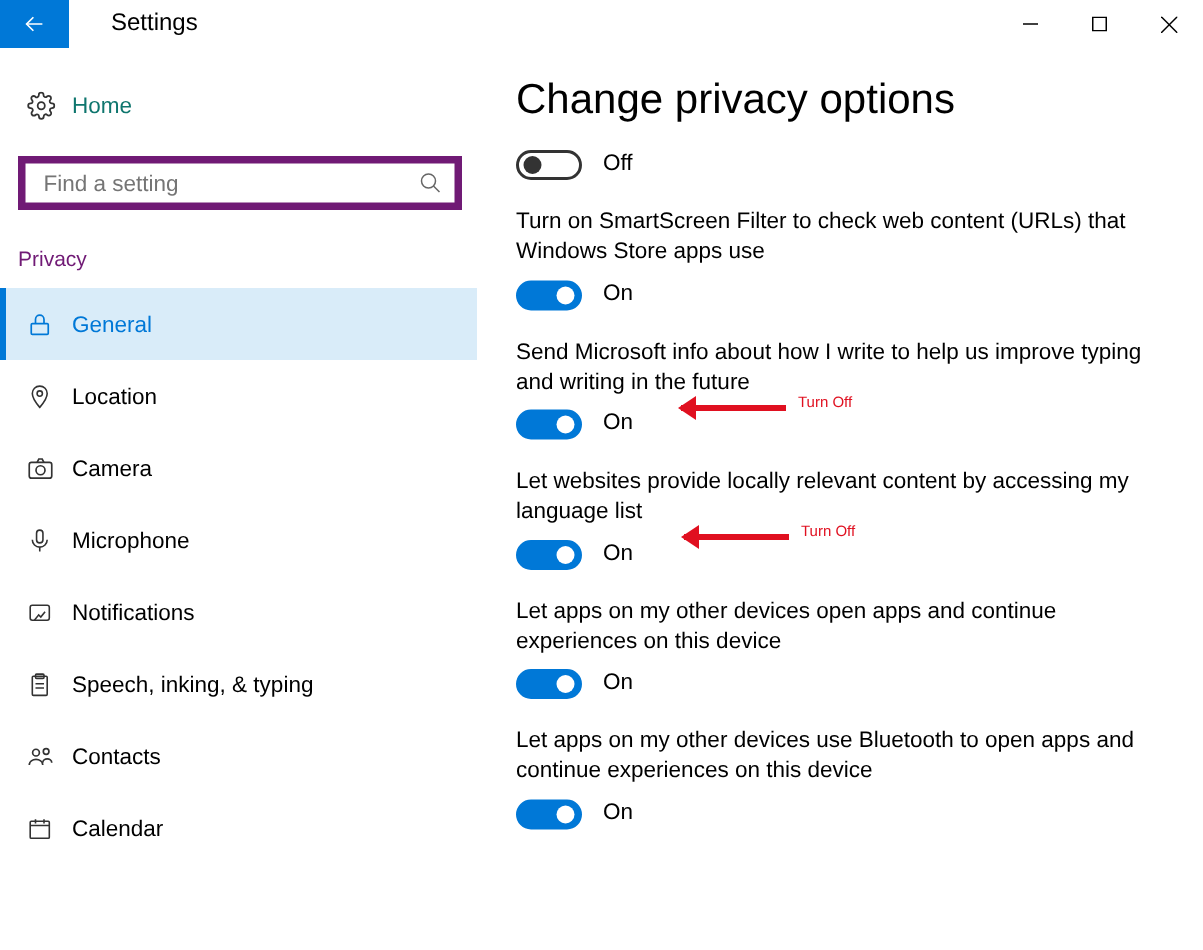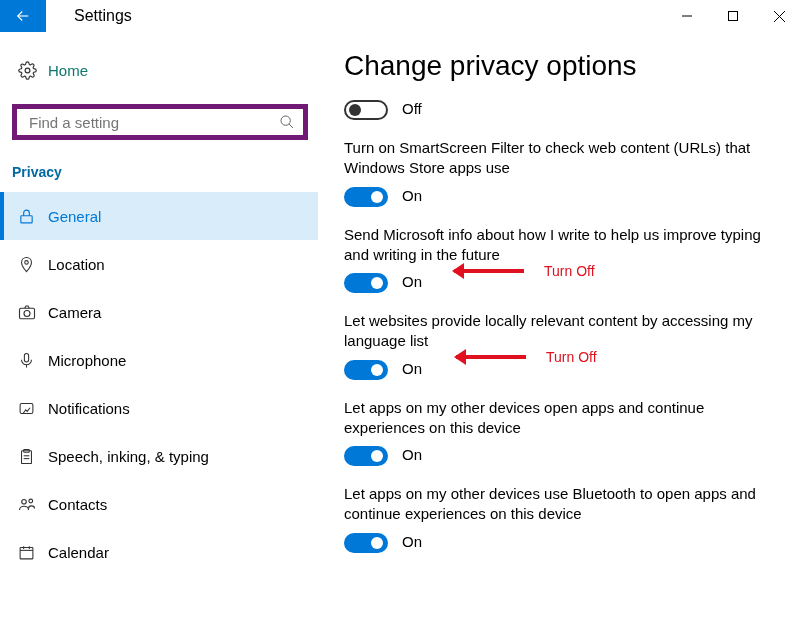--- a/index.html
+++ b/index.html
@@ -63,21 +63,21 @@
     padding:0 8px 0 12px;
     background:#fff;
   }
   .search-box input {
     flex:1; border:none; outline:none;
     font-size:15px; color:#666; background:transparent;
     font-family:inherit;
   }
   .section-header {
     padding: 24px 0 6px 12px;
-    font-size:14px; color:#0369a1;font-weight:bold;
+    font-size:14px; color:#701a75;
   }
   .nav-list { padding-top:6px; }
   .nav-item {
     display:flex;align-items:center;
     height:48px;
     padding-left:18px;
     cursor:pointer;
     position:relative;
   }
   .nav-item.active {
@@ -126,22 +126,22 @@
   .toggle.on {
     background:#0078d7;border-color:#0078d7;
   }
   .toggle.on .knob {
     background:#fff; left:auto; right:3px;
   }
   .toggle-lbl { font-size:15px; }
 
   
   .annot {
-    position:absolute; display:flex; align-items:center; gap:20px;
-    color:#e01020; font-size:14px;
+    position:absolute; display:flex; align-items:flex-end; gap:8px;
+    color:#e01020; font-size:10px;
     pointer-events:none;
   }
   .arrow {
     position:relative;
     width:70px; height:4px; background:#e01020;
   }
   .arrow::before{
     content:"";
     position:absolute; left:-10px; top:-6px;
     border:8px solid transparent;

